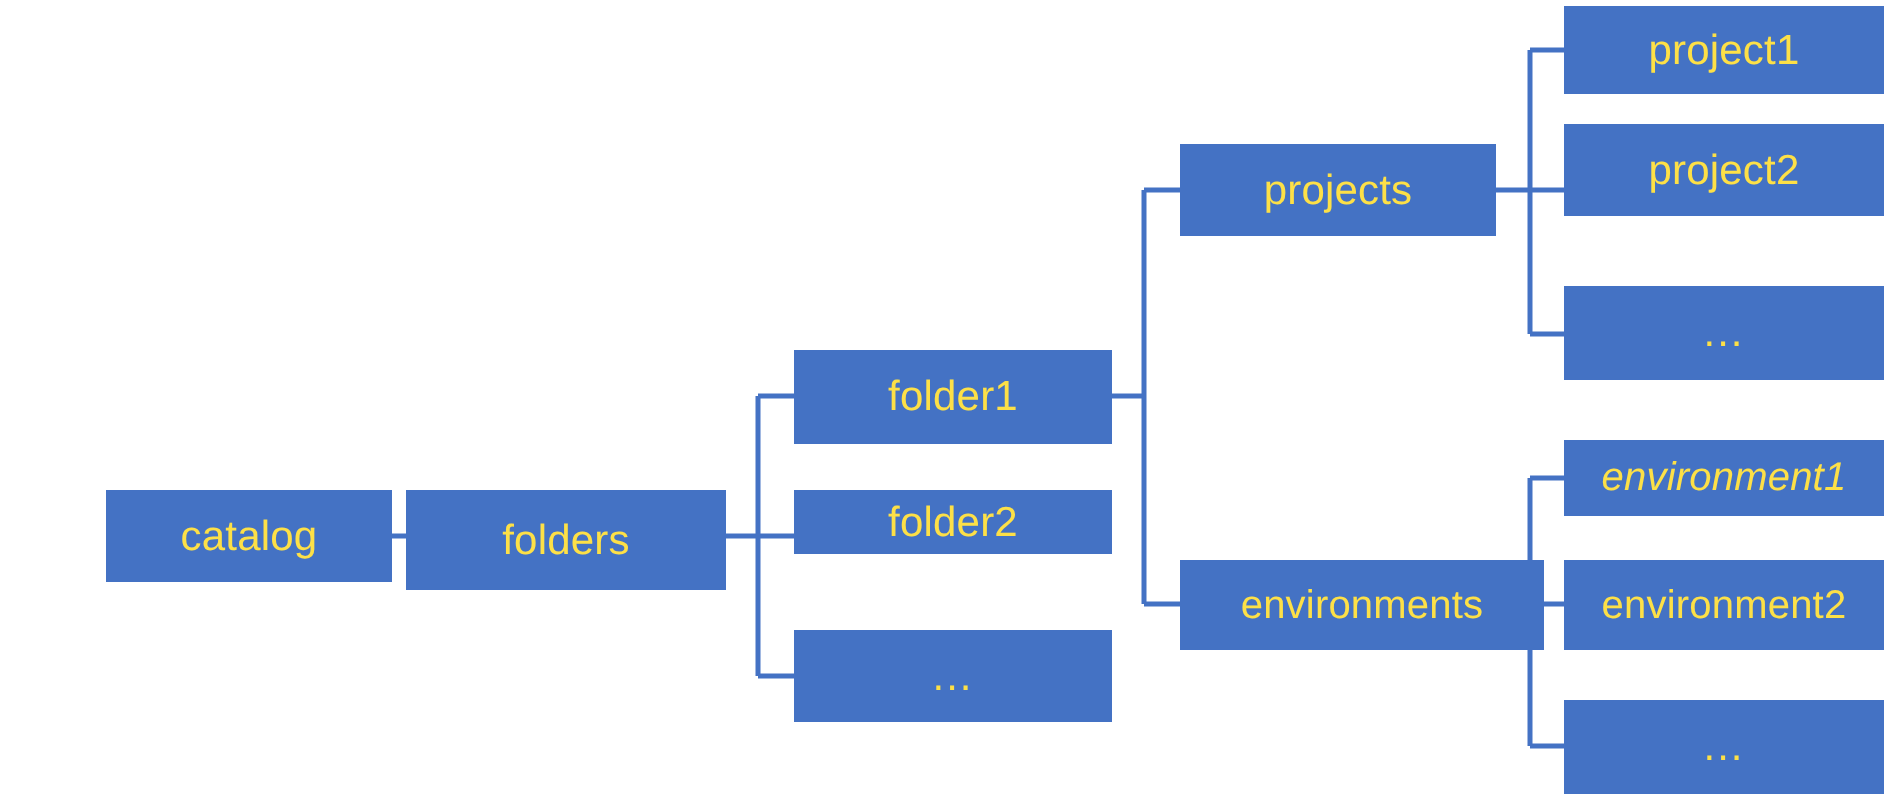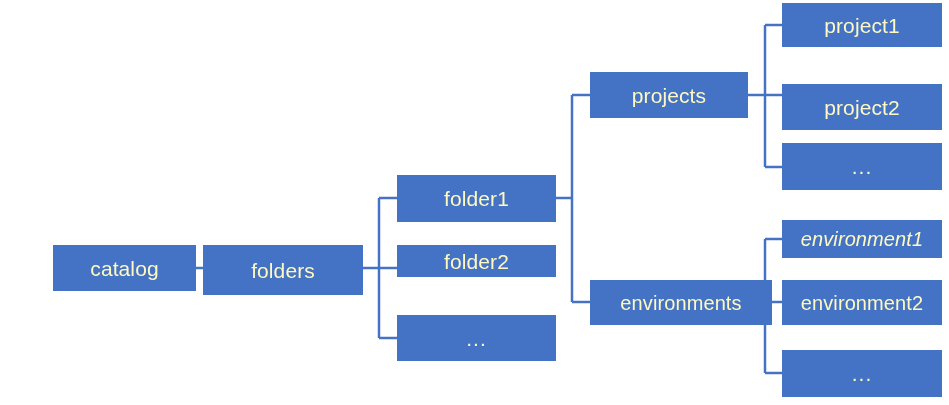--- a/index.html
+++ b/index.html
@@ -23,21 +23,21 @@
     left: 0;
     top: 0;
     width: 949px;
     height: 405px;
     pointer-events: none;
   }
   .node-box {
     position: absolute;
     box-sizing: border-box;
     background: #4472C4;
-    color: #fef9c3;
+    color: #fde047;
     display: flex;
     align-items: center;
     justify-content: center;
     text-align: center;
     font-family: "Liberation Sans", sans-serif;
     font-size: 21px;
     line-height: 1;
     letter-spacing: 0.1px;
     white-space: nowrap;
     overflow: hidden;
@@ -92,20 +92,20 @@
   <div class="node-box italic" style="left:203px; top:245px; width:160px; height:50px;">folders</div>
 
   <div class="node-box" style="left:397px; top:175px; width:159px; height:47px;">folder1</div>
   <div class="node-box" style="left:397px; top:245px; width:159px; height:32px;">folder2</div>
   <div class="node-box ellipsis" style="left:397px; top:315px; width:159px; height:46px;">...</div>
 
   <div class="node-box italic" style="left:590px; top:72px; width:158px; height:46px;">projects</div>
   <div class="node-box italic tight" style="left:590px; top:280px; width:182px; height:45px;">environments</div>
 
   <div class="node-box" style="left:782px; top:3px; width:160px; height:44px;">project1</div>
-  <div class="node-box" style="left:782px; top:84px; width:160px; height:46px;">project2</div>
+  <div class="node-box" style="left:782px; top:62px; width:160px; height:46px;">project2</div>
   <div class="node-box ellipsis" style="left:782px; top:143px; width:160px; height:47px;">...</div>
 
   <div class="node-box tight" style="left:782px; top:220px; width:160px; height:38px;font-style:italic;">environment1</div>
   <div class="node-box tight" style="left:782px; top:280px; width:160px; height:45px;">environment2</div>
   <div class="node-box ellipsis" style="left:782px; top:350px; width:160px; height:47px;">...</div>
 
 </div>
 
 </body></html>

